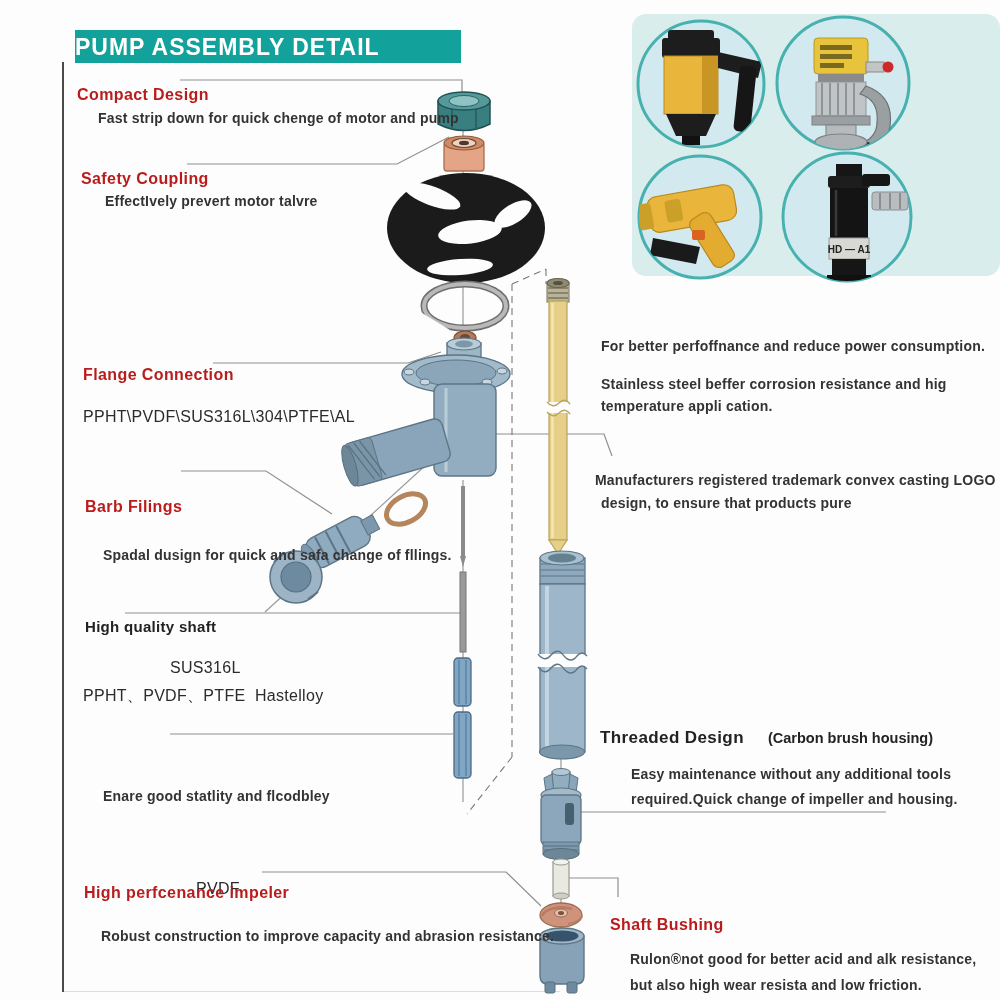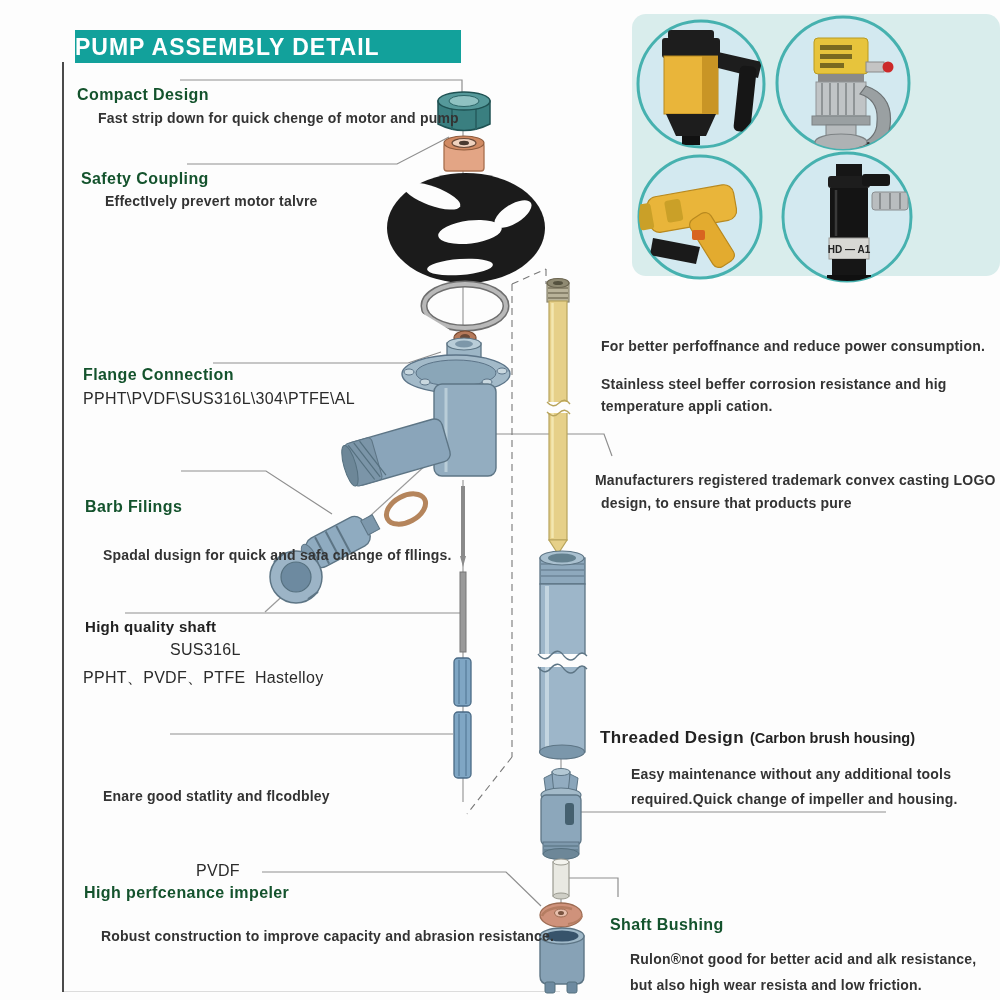--- a/index.html
+++ b/index.html
@@ -1,26 +1,26 @@
 <!DOCTYPE html>
 <html><head>
 <meta charset="utf-8">
 <style>
   html,body{margin:0;padding:0;background:#ffffff;font-family:"Liberation Sans",sans-serif;}
   .stage{position:relative;width:1000px;height:1000px;background:#fdfdfd;overflow:hidden;}
   .titlebar{position:absolute;left:75px;top:30px;width:386px;height:33px;background:#12A19B;
     color:#fff;font-weight:bold;font-size:23px;line-height:34px;padding-left:0;
     letter-spacing:1px;box-sizing:border-box;white-space:nowrap;}
-  .h{position:absolute;font-weight:bold;color:#14532d;font-size:16px;letter-spacing:.4px;white-space:nowrap;}
+  .h{position:absolute;font-weight:bold;color:#b91c1c;font-size:16px;letter-spacing:.4px;white-space:nowrap;}
   .h2{position:absolute;font-weight:bold;color:#222;font-size:15px;letter-spacing:.3px;white-space:nowrap;}
   .b{position:absolute;font-weight:600;color:#333;font-size:14px;letter-spacing:.2px;white-space:pre;margin-left:24px;}
-  .m{position:absolute;font-weight:500;color:#2b2b2b;font-size:16px;letter-spacing:.3px;white-space:pre;}
+  .m{position:absolute;font-weight:500;color:#2b2b2b;font-size:16px;letter-spacing:.3px;white-space:pre;margin-top:18px;}
   .frame-left{position:absolute;left:62px;top:62px;width:2px;height:930px;background:#4a4a4a;}
   .frame-bottom{position:absolute;left:64px;top:991px;width:496px;height:1px;background:#dcdcdc;}
-  .threadrow{position:absolute;left:600px;top:728px;display:flex;align-items:baseline;gap:6px;white-space:nowrap;}
+  .threadrow{position:absolute;left:600px;top:728px;display:flex;align-items:baseline;gap:24px;white-space:nowrap;}
   .threadrow .t1{font-weight:bold;font-size:17px;color:#222;letter-spacing:.4px;}
   .threadrow .t2{font-weight:bold;font-size:14.5px;color:#222;}
   svg{position:absolute;left:0;top:0;}
 </style>
 </head>
 <body>
 
 <div class="stage">
 
   <div class="frame-left"></div>

